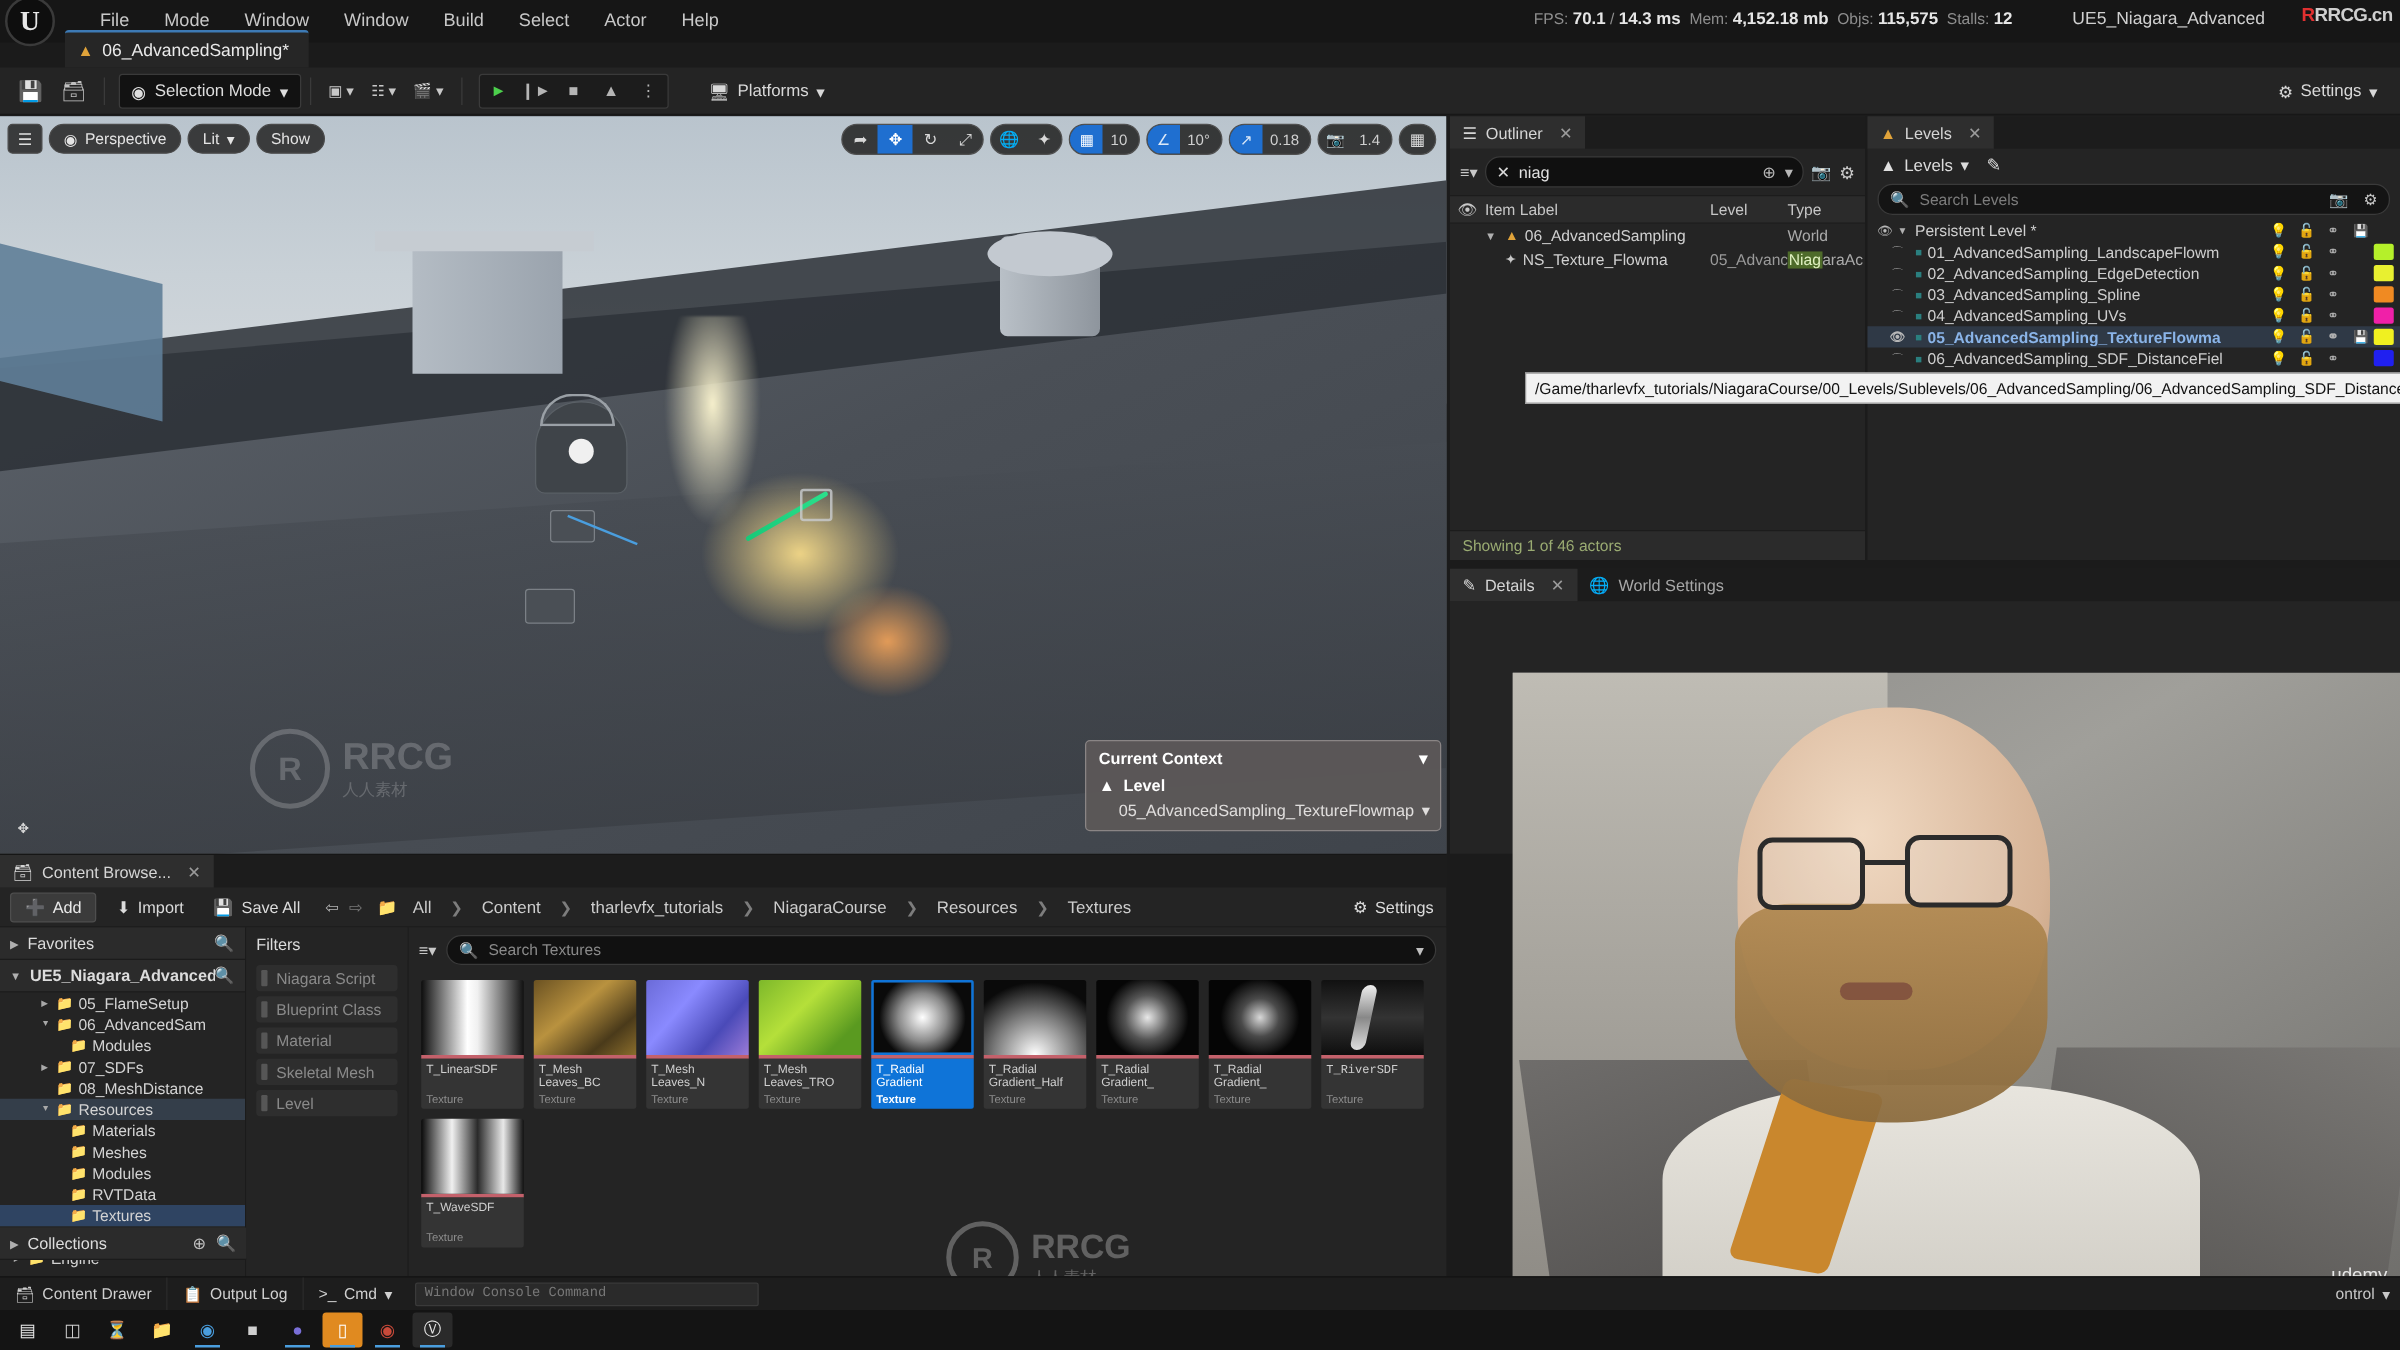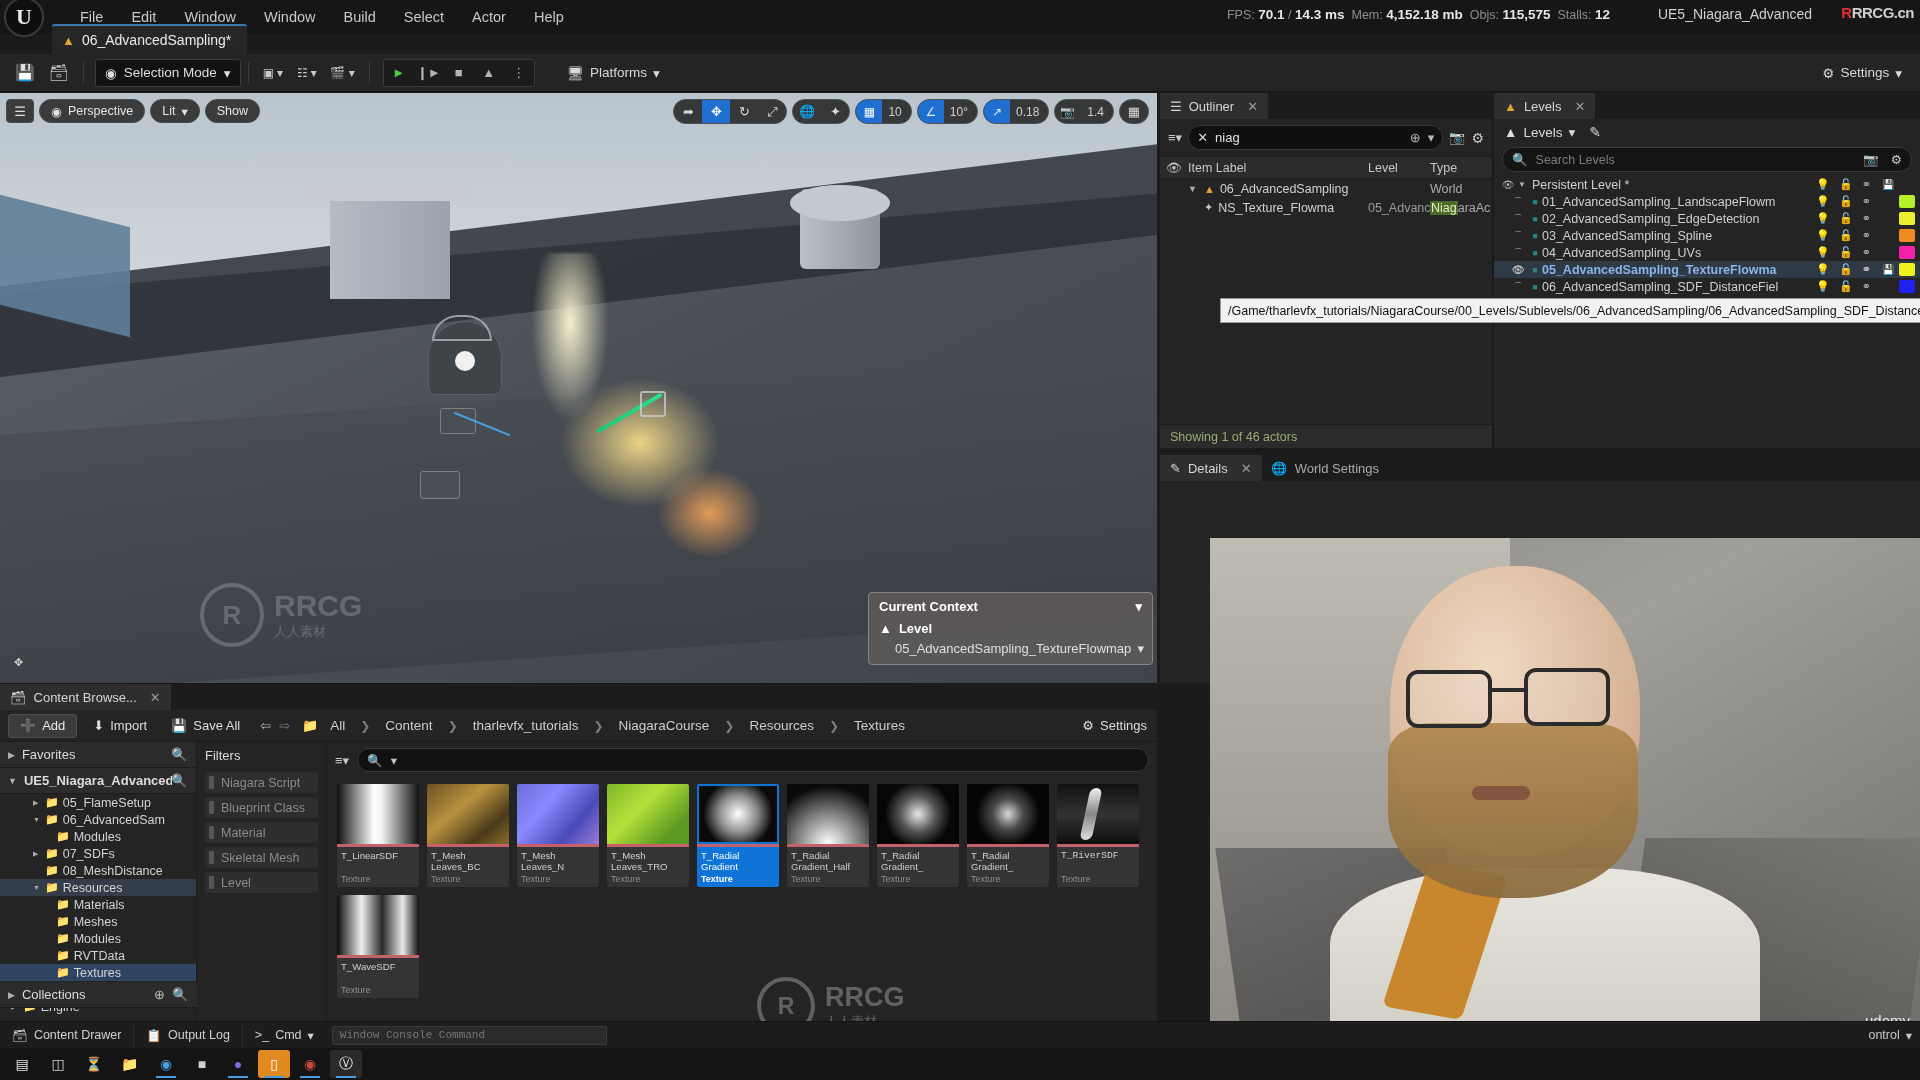--- a/index.html
+++ b/index.html
@@ -534,21 +534,21 @@
 </style>
 </head>
 <body>
 
 <div id="app">
 
   <div class="menubar">
     <div class="ue-logo">U</div>
     <div class="menu-items">
       <div>File</div>
-      <div>Edit</div>
+      <div>Mode</div>
       <div>Window</div>
       <div>Window</div>
       <div>Build</div>
       <div>Select</div>
       <div>Actor</div>
       <div>Help</div>
     </div>
     <div class="stats">
       <span>FPS:</span>
       <b>70.1</b>
@@ -1044,20 +1044,21 @@
               <span>Level</span>
             </div>
           </div>
       </div>
 
       <div class="cb-main">
         <div class="cb-search-row">
           <span style="color:#c8c8c8;font-size:13px">≡▾</span>
           <div class="cb-search">
             <span style="color:#c0c0c0">🔍</span>
+            <span style="flex:1">Search Textures</span>
             <span style="color:#c0c0c0">▾</span>
           </div>
         </div>
         <div class="assets" id="asset-grid">
             <div class="asset">
               <div class="asset-thumb" style="background: linear-gradient(90deg, rgb(13, 13, 13) 0%, rgb(255, 255, 255) 45%, rgb(240, 240, 240) 55%, rgb(17, 17, 17) 100%);"></div>
               <div class="type-bar" style="background: rgb(196, 97, 107);"></div>
               <div class="asset-info">
                 <div class="asset-nm" style="white-space: pre-line;">T_LinearSDF</div>
                 <div class="asset-ty">Texture</div>

